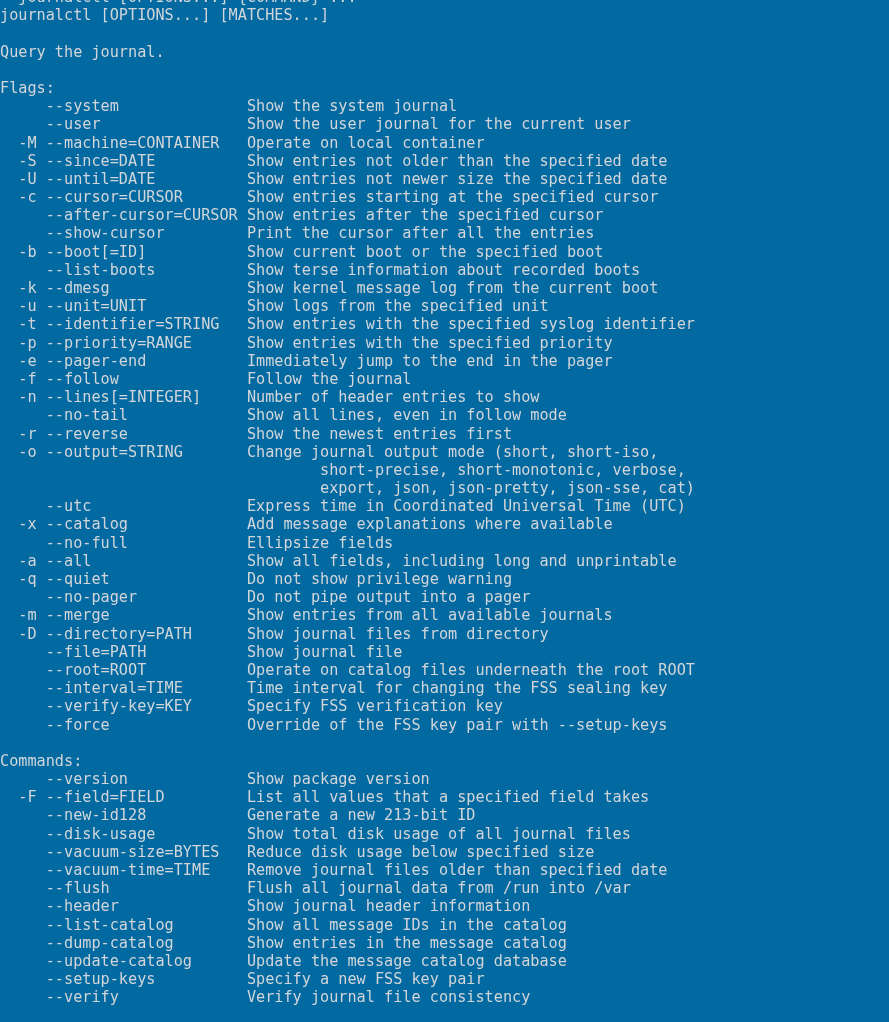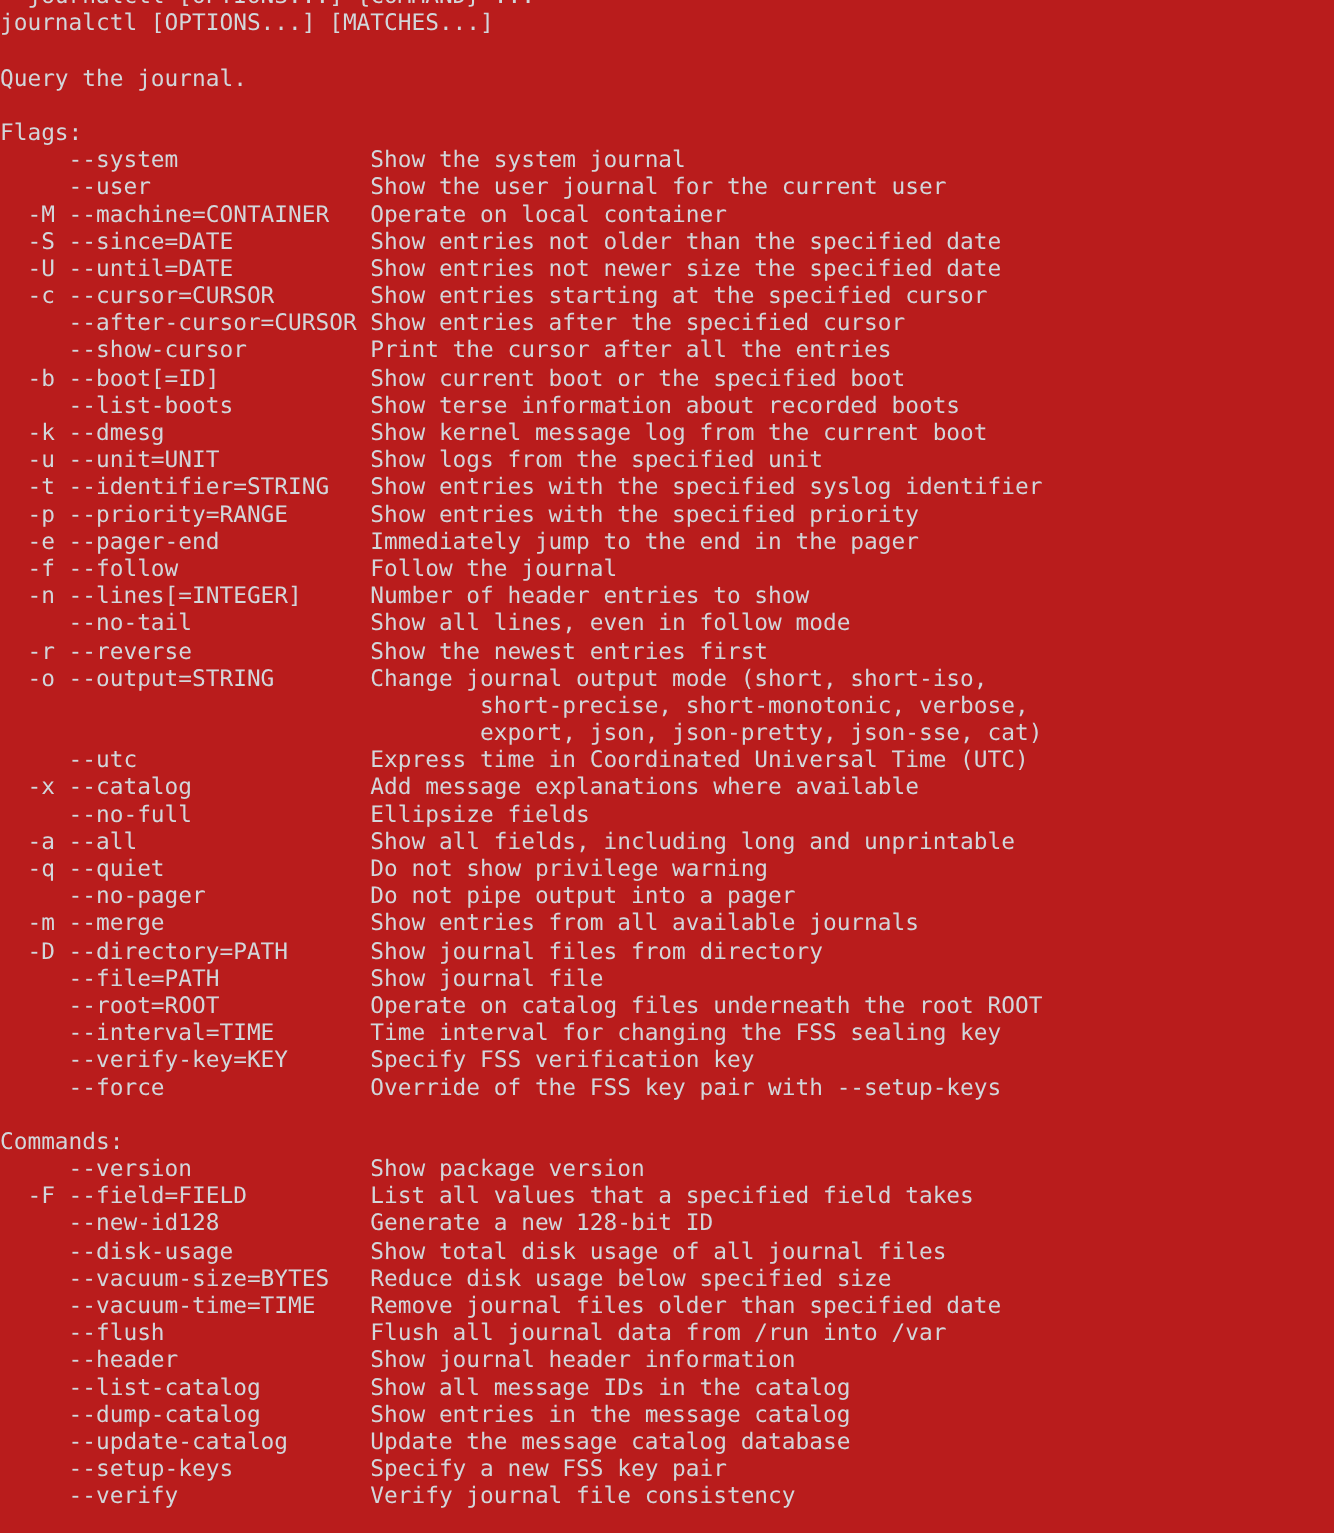--- a/index.html
+++ b/index.html
@@ -11,21 +11,21 @@
   body {
     width: 889px;
     height: 1022px;
     overflow: hidden;
     font-family: "DejaVu Sans Mono", "Liberation Mono", monospace;
   }
   #terminal {
     position: relative;
     width: 889px;
     height: 1022px;
-    background: #b91c1c;
+    background: #0369a1;
     color: #d2d6da;
     font-family: "DejaVu Sans Mono", "Liberation Mono", monospace;
     font-size: 15.2px;
     line-height: 18.2px;
     letter-spacing: 0px;
     padding: 0;
     box-sizing: border-box;
     overflow: hidden;
   }
   #screen {
@@ -102,21 +102,21 @@
         <div class="line">     --force               Override of the FSS key pair with --setup-keys</div>
       </div>
 
     <div class="line blank"> </div>
 
     <div class="line">Commands:</div>
 
     <div id="commands-list">
         <div class="line">     --version             Show package version</div>
         <div class="line">  -F --field=FIELD         List all values that a specified field takes</div>
-        <div class="line">     --new-id128           Generate a new 128-bit ID</div>
+        <div class="line">     --new-id128           Generate a new 213-bit ID</div>
         <div class="line">     --disk-usage          Show total disk usage of all journal files</div>
         <div class="line">     --vacuum-size=BYTES   Reduce disk usage below specified size</div>
         <div class="line">     --vacuum-time=TIME    Remove journal files older than specified date</div>
         <div class="line">     --flush               Flush all journal data from /run into /var</div>
         <div class="line">     --header              Show journal header information</div>
         <div class="line">     --list-catalog        Show all message IDs in the catalog</div>
         <div class="line">     --dump-catalog        Show entries in the message catalog</div>
         <div class="line">     --update-catalog      Update the message catalog database</div>
         <div class="line">     --setup-keys          Specify a new FSS key pair</div>
         <div class="line">     --verify              Verify journal file consistency</div>

